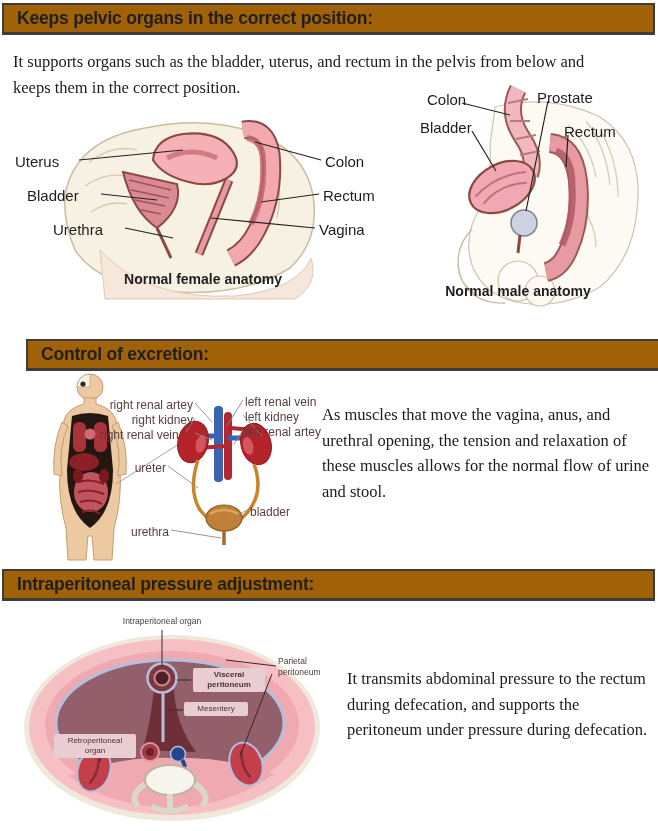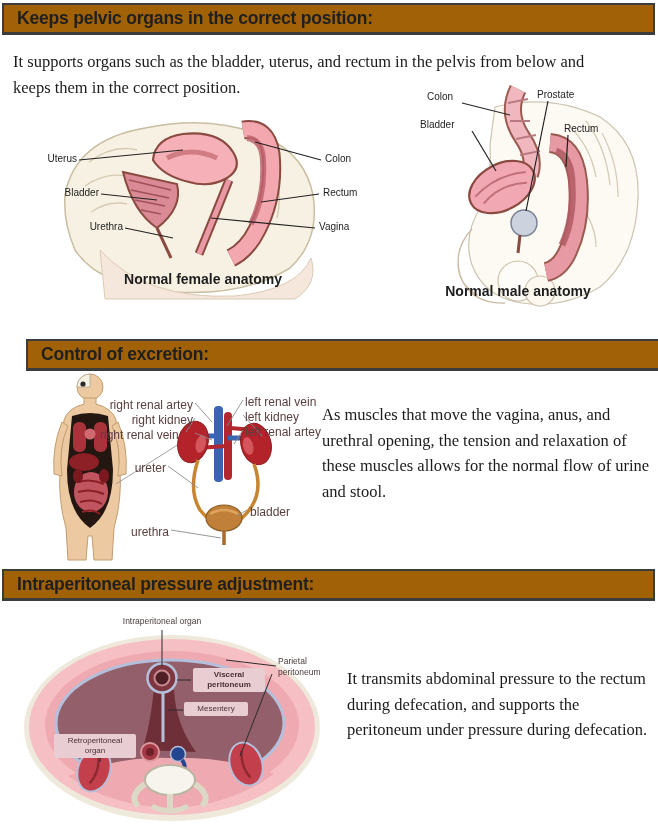--- a/index.html
+++ b/index.html
@@ -6,22 +6,22 @@
   .page{position:relative;width:658px;height:831px;background:#ffffff;overflow:hidden;
         font-family:"Liberation Sans",sans-serif;}
   .sec-header{position:absolute;left:2px;width:636px;height:27px;
     border:2px solid #3c3c3c;border-bottom-width:3px;background:#a16207;
     font-size:17.5px;font-weight:700;color:#1f1f1f;line-height:27px;padding-left:13px;
     letter-spacing:-0.2px;}
   .para{position:absolute;font-family:"Liberation Serif","DejaVu Serif",serif;
     font-size:16.5px;color:#1b1b1b;line-height:1.56;}
   .fig{position:absolute;}
   .fig svg{position:absolute;left:0;top:0;}
-  .lbl{position:absolute;font-size:10px;color:#1d1d1d;white-space:nowrap;}
-  .lbl.r{text-align:right;}
+  .lbl{position:absolute;font-size:15px;color:#1d1d1d;white-space:nowrap;}
+  .lbl.r{text-align:left;}
   .cap{position:absolute;font-size:14px;font-weight:700;color:#1d1d1d;text-align:center;white-space:nowrap;}
   .klbl{position:absolute;font-size:12px;color:#5a3e3e;white-space:nowrap;line-height:1.1;}
   .klbl.r{text-align:right;}
   .xlbl{position:absolute;font-size:8.5px;color:#4a3a3a;white-space:nowrap;line-height:1.25;}
   .xbox{position:absolute;font-size:8px;color:#4a3238;background:#e8cdd2;border-radius:2px;
     text-align:center;padding:2px 3px;line-height:1.25;}
 </style>
 </head>
 <body>
 

